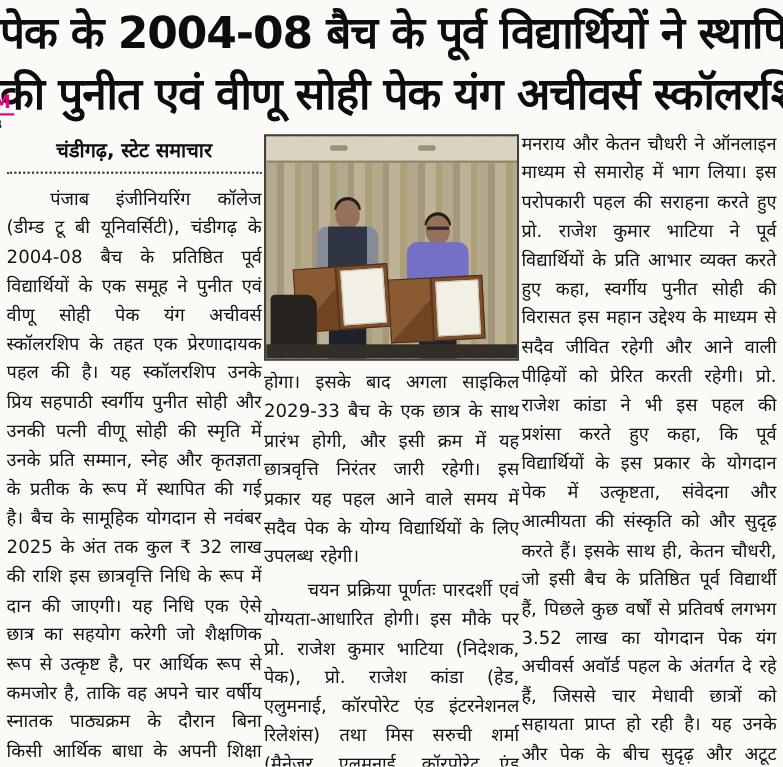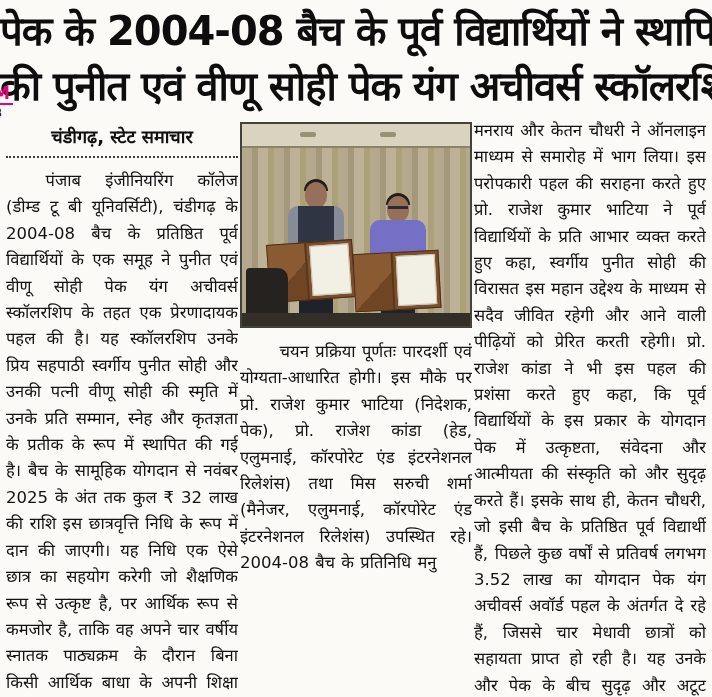--- a/index.html
+++ b/index.html
@@ -123,20 +123,21 @@
         </div>
         <div class="folder" style="left:112px; top:128px; transform:rotate(-3deg);">
           <div class="fl-left"></div>
           <div class="fl-page"></div>
         </div>
 
         <div class="ph-chair"></div>
         <div class="ph-table"></div>
       </div>
 
+      <p class="body-text" data-bind="article.col2.p1">होगा। इसके बाद अगला साइकिल 2029-33 बैच के एक छात्र के साथ प्रारंभ होगी, और इसी क्रम में यह छात्रवृत्ति निरंतर जारी रहेगी। इस प्रकार यह पहल आने वाले समय में सदैव पेक के योग्य विद्यार्थियों के लिए उपलब्ध रहेगी।</p>
       <div class="col2-spacer"></div>
       <p class="body-text indent" data-bind="article.col2.p2">चयन प्रक्रिया पूर्णतः पारदर्शी एवं योग्यता-आधारित होगी। इस मौके पर प्रो. राजेश कुमार भाटिया (निदेशक, पेक), प्रो. राजेश कांडा (हेड, एलुमनाई, कॉरपोरेट एंड इंटरनेशनल रिलेशंस) तथा मिस सरुची शर्मा (मैनेजर, एलुमनाई, कॉरपोरेट एंड इंटरनेशनल रिलेशंस) उपस्थित रहे। 2004-08 बैच के प्रतिनिधि मनु</p>
     </div>
 
     <div class="col">
       <p class="body-text" data-bind="article.col3.p1">मनराय और केतन चौधरी ने ऑनलाइन माध्यम से समारोह में भाग लिया। इस परोपकारी पहल की सराहना करते हुए प्रो. राजेश कुमार भाटिया ने पूर्व विद्यार्थियों के प्रति आभार व्यक्त करते हुए कहा, स्वर्गीय पुनीत सोही की विरासत इस महान उद्देश्य के माध्यम से सदैव जीवित रहेगी और आने वाली पीढ़ियों को प्रेरित करती रहेगी। प्रो. राजेश कांडा ने भी इस पहल की प्रशंसा करते हुए कहा, कि पूर्व विद्यार्थियों के इस प्रकार के योगदान पेक में उत्कृष्टता, संवेदना और आत्मीयता की संस्कृति को और सुदृढ़ करते हैं। इसके साथ ही, केतन चौधरी, जो इसी बैच के प्रतिष्ठित पूर्व विद्यार्थी हैं, पिछले कुछ वर्षों से प्रतिवर्ष लगभग 3.52 लाख का योगदान पेक यंग अचीवर्स अवॉर्ड पहल के अंतर्गत दे रहे हैं, जिससे चार मेधावी छात्रों को सहायता प्राप्त हो रही है। यह उनके और पेक के बीच सुदृढ़ और अटूट संबंध का प्रतीक है। इस नई छात्रवृत्ति की स्थापना मनु मनराय और केतन चौधरी के अथक प्रयासों और समर्पण से संभव हो पाई है।</p>
     </div>
 
   </div>
 </div>

